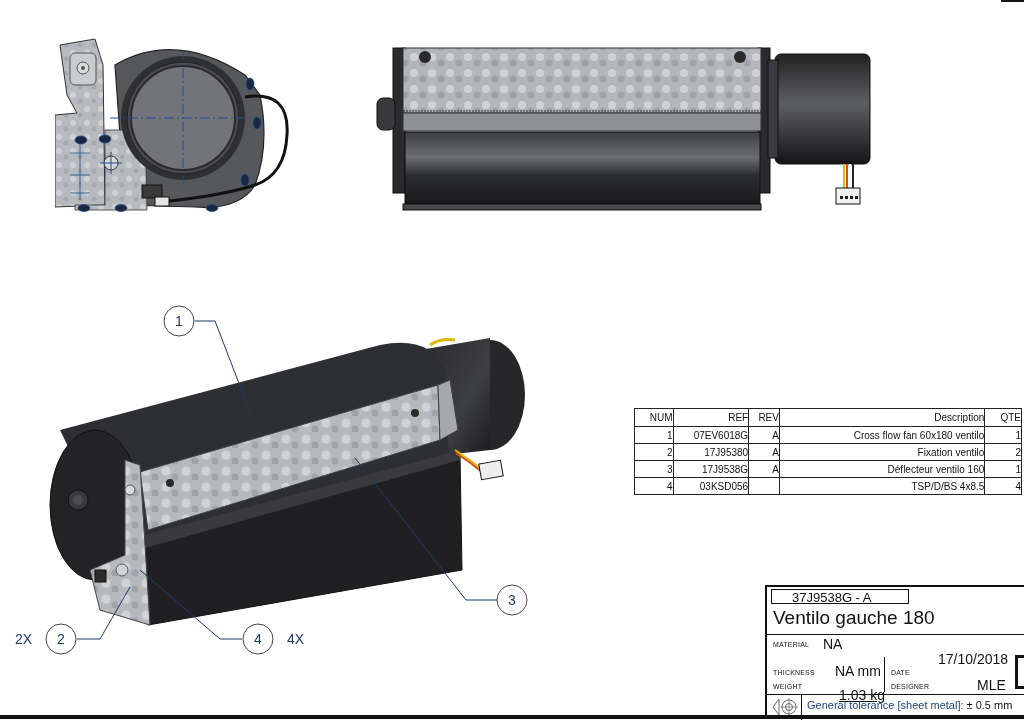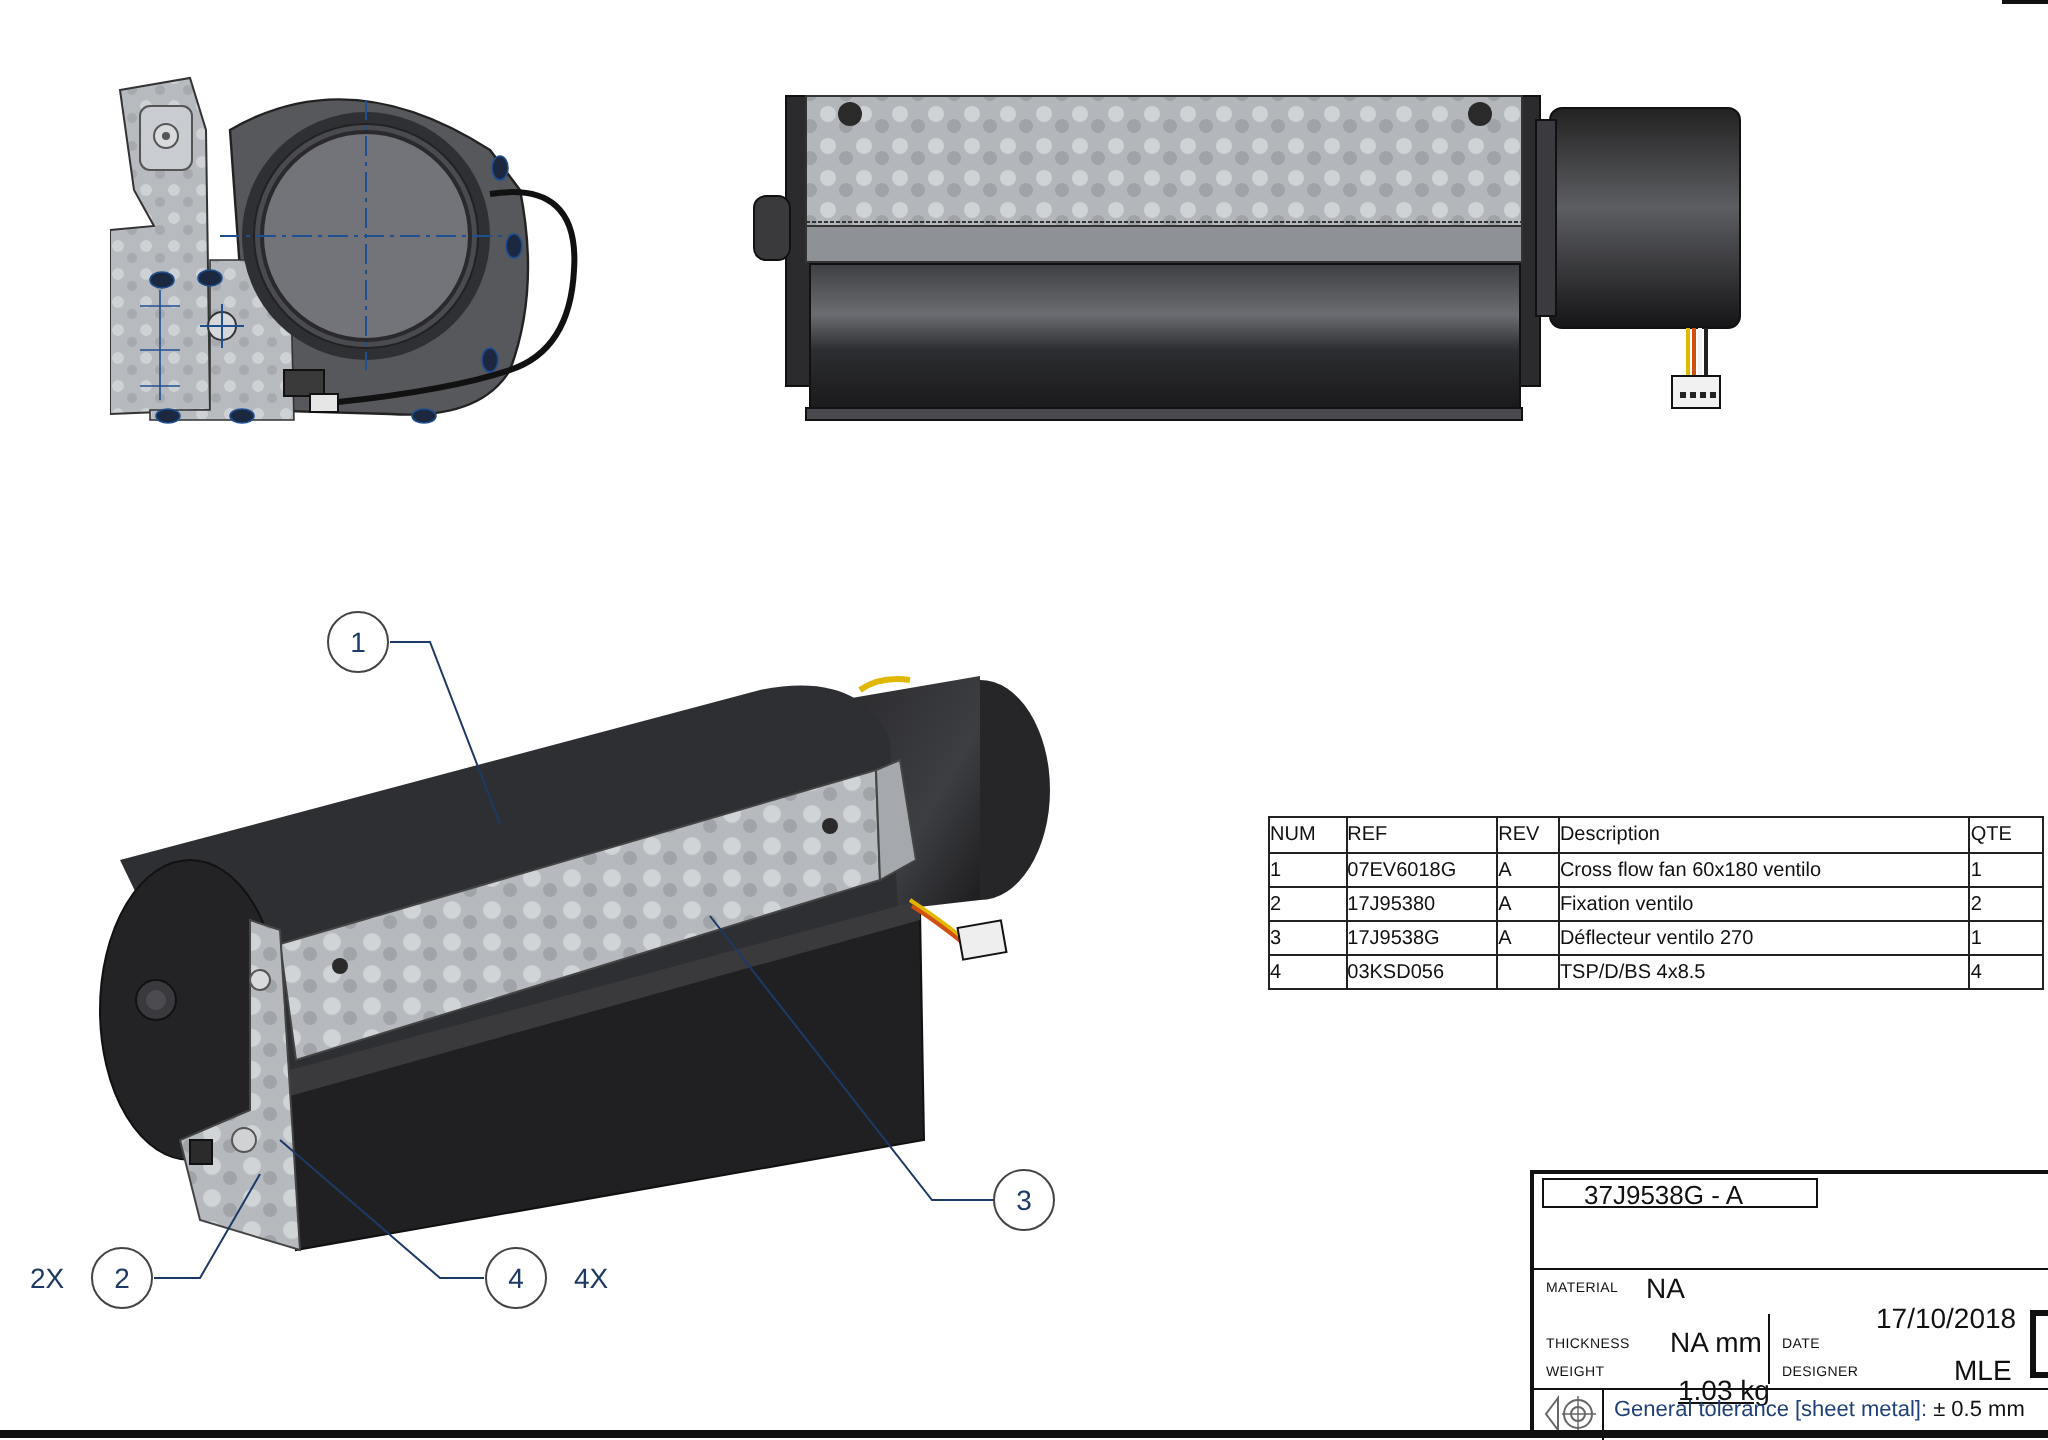--- a/index.html
+++ b/index.html
@@ -1,21 +1,21 @@
 <!DOCTYPE html>
 <html><head>
 <meta charset="utf-8">
 <style>
   html, body { margin:0; padding:0; background:#ffffff; }
   body { width:1024px; height:720px; position:relative; overflow:hidden; font-family:"Liberation Sans", sans-serif; color:#111; }
   .abs { position:absolute; }
   svg { display:block; }
   
   .bom { position:absolute; left:634px; top:408px; width:388px; border-collapse:collapse; font-size:10px; }
-  .bom td, .bom th { border:1px solid #222; text-align:left; height:16px; padding:0; font-weight:normal; }
+  .bom td, .bom th { border:1px solid #222; text-align:right; height:16px; padding:0; font-weight:normal; }
   .bom th { height:17px; }
   
   .tb { position:absolute; left:765px; top:585px; width:262px; height:133px; border-left:2px solid #111; border-top:2px solid #111; box-sizing:border-box; }
   .tb-code { position:absolute; left:4px; top:2px; width:138px; height:15px; border:1px solid #111; font-size:13px; line-height:15px; padding-left:20px; box-sizing:border-box; }
   .tb-title { position:absolute; left:6px; top:20px; font-size:19px; line-height:22px; }
   .tb-line { position:absolute; background:#111; }
   .tb-small { position:absolute; font-size:7px; letter-spacing:0.2px; }
   .tb-val { position:absolute; font-size:14px; line-height:14px; }
   .tb-tol { position:absolute; left:40px; top:112px; font-size:11px; font-weight:normal; color:#1f3f7a; }
   .tb-tol .pm { color:#111; }
@@ -220,35 +220,36 @@
     <td>2</td>
     <td>17J95380</td>
     <td>A</td>
     <td>Fixation ventilo</td>
     <td>2</td>
   </tr>
   <tr>
     <td>3</td>
     <td>17J9538G</td>
     <td>A</td>
-    <td>Déflecteur ventilo 270</td>
+    <td>Déflecteur ventilo 160</td>
     <td>1</td>
   </tr>
   <tr>
     <td>4</td>
     <td>03KSD056</td>
     <td></td>
     <td>TSP/D/BS 4x8.5</td>
     <td>4</td>
   </tr>
 </tbody>
   </table>
 
 <div class="tb">
   <div class="tb-code">37J9538G - A</div>
+  <div class="tb-title">Ventilo gauche 180</div>
   <div class="tb-line" style="left:0;top:47px;width:262px;height:1px;"></div>
   <span class="tb-small" style="left:6px;top:54px;">MATERIAL</span>
   <span class="tb-val" style="left:56px;top:50px;">NA</span>
   <div class="tb-line" style="left:117px;top:70px;width:1px;height:35px;"></div>
   <span class="tb-small" style="left:6px;top:82px;">THICKNESS</span>
   <span class="tb-val" style="left:68px;top:77px;">NA mm</span>
   <span class="tb-small" style="left:6px;top:96px;">WEIGHT</span>
   <span class="tb-val" style="left:72px;top:101px;text-decoration:underline;">1.03 kg</span>
   <span class="tb-small" style="left:124px;top:82px;">DATE</span>
   <span class="tb-val" style="left:171px;top:65px;">17/10/2018</span>

